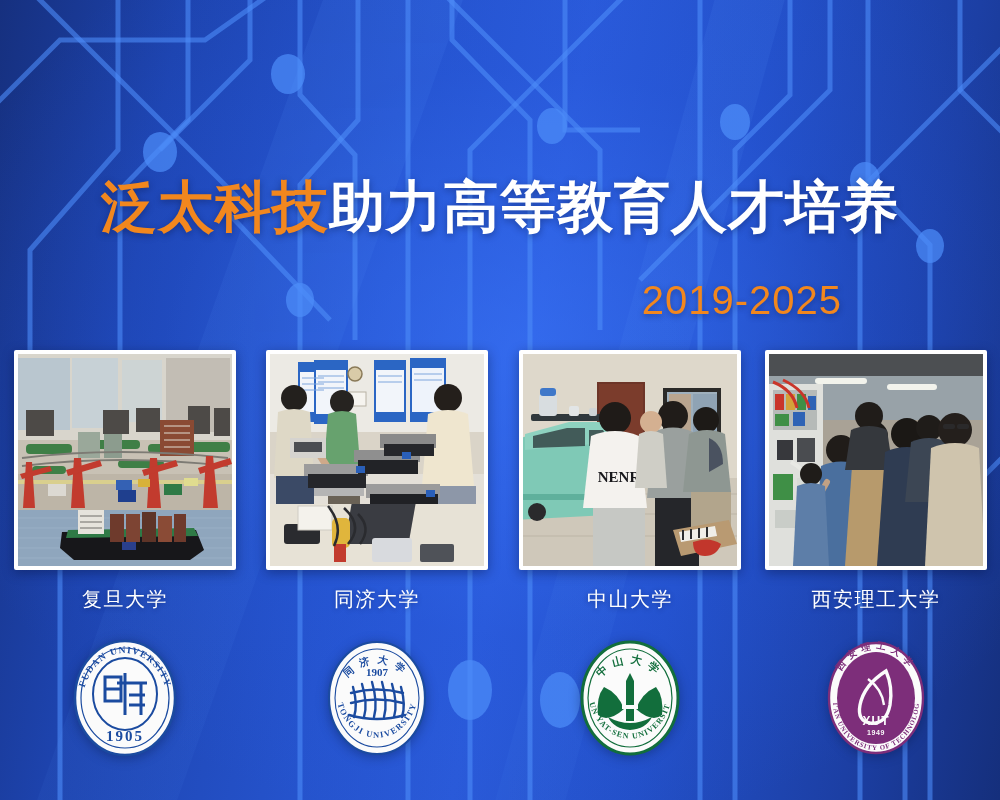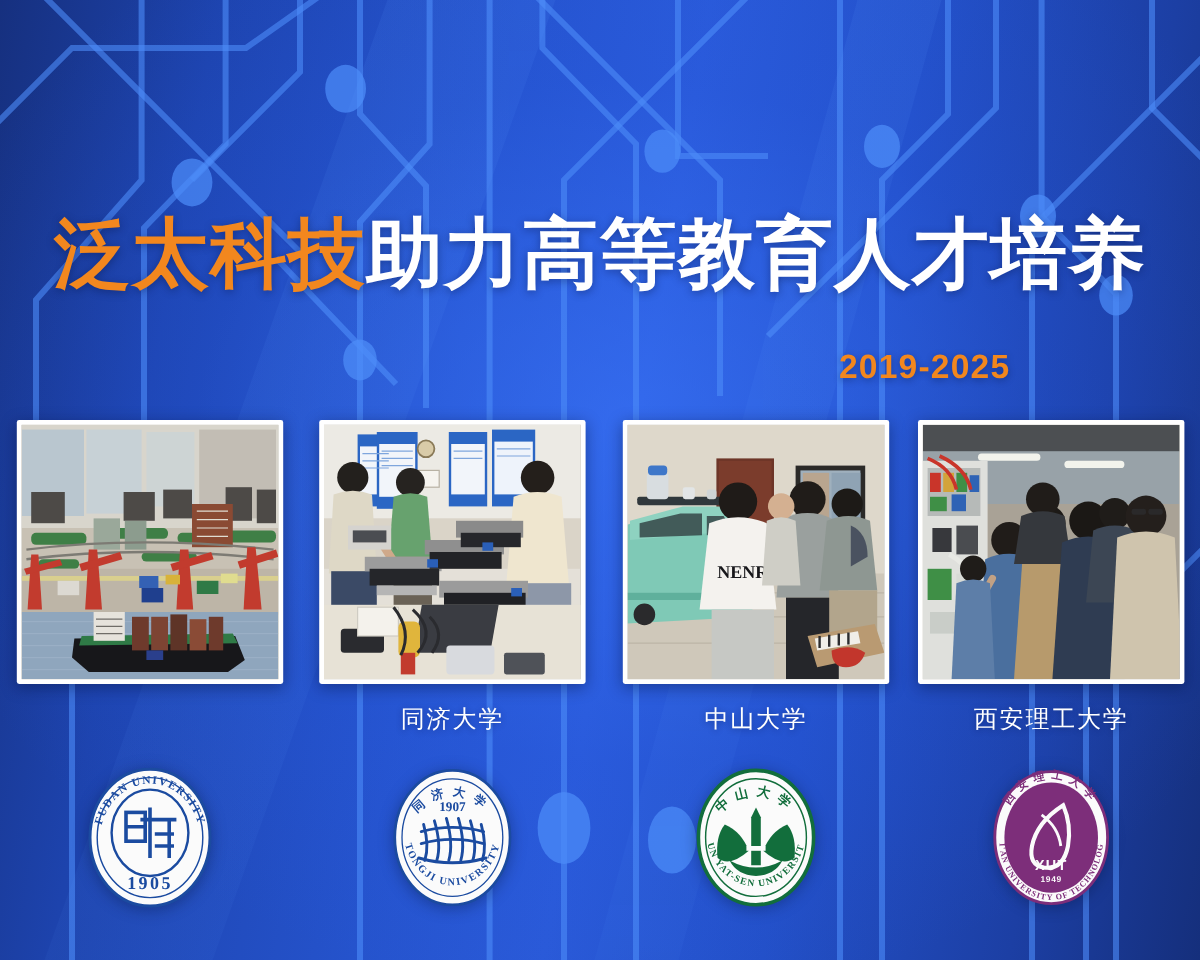--- a/index.html
+++ b/index.html
@@ -20,38 +20,37 @@
       linear-gradient(100deg, #16307f 0%, #1d43ad 16%, #2553cc 38%, #2a5ad8 52%, #2350c8 68%, #1c3fa4 86%, #152f7c 100%);
   }
   #circuit { position:absolute; inset:0; width:1000px; height:800px; }
 
   
   .title-wrap {
     position:absolute; left:0; top:176px; width:1000px;
     text-align:center;
   }
   .main-title {
-    font-size:64px;
+    font-size:56px;
     font-weight:bold;
     line-height:1.12;
     letter-spacing:1px;
     white-space:nowrap;
     text-shadow:0 2px 7px rgba(6,22,70,0.42);
   }
   .title-accent { color:#F2871E; }
   .title-plain  { color:#ffffff; }
 
   .subtitle {
     position:absolute; right:158px; top:278px;
-    font-size:28px;
-    font-weight:bold;
+    font-size:40px;
+    font-weight:normal;
     letter-spacing:1px;
     color:#F2871E;
     text-shadow:0 2px 6px rgba(6,22,70,0.40);
-    margin-top:12px;
   }
 
   
   .photo-row {
     position:absolute; left:0; top:350px; width:1000px; height:222px;padding-left:40px;
   }
   .photo-card {
     position:absolute; top:0;
     width:222px; height:220px;
     background:#ffffff;
@@ -457,20 +456,21 @@
             <path d="M 58 128 L 40 160"></path>
           </g>
           <circle cx="42" cy="120" r="11" fill="#1f1c19"></circle>
           <path d="M 28 132 q 14 -6 28 0 l 4 80 l -36 0 z" fill="#5d7ea8"></path>
         </svg>
       </div>
     </div>
 
   </div>
 
+  <div class="caption c1">复旦大学</div>
   <div class="caption c2">同济大学</div>
   <div class="caption c3">中山大学</div>
   <div class="caption c4">西安理工大学</div>
 
   <div class="logo l1">
     <svg width="104" height="118" viewBox="0 0 104 118">
       <ellipse cx="52" cy="59" rx="50" ry="57" fill="#fbfbfb"></ellipse>
       <ellipse cx="52" cy="59" rx="50" ry="57" fill="none" stroke="#1B4BA0" stroke-width="2.5"></ellipse>
       <ellipse cx="52" cy="59" rx="44" ry="50" fill="none" stroke="#1B4BA0" stroke-width="1.2"></ellipse>
       <ellipse cx="52" cy="55" rx="32" ry="36" fill="none" stroke="#1B4BA0" stroke-width="2"></ellipse>

